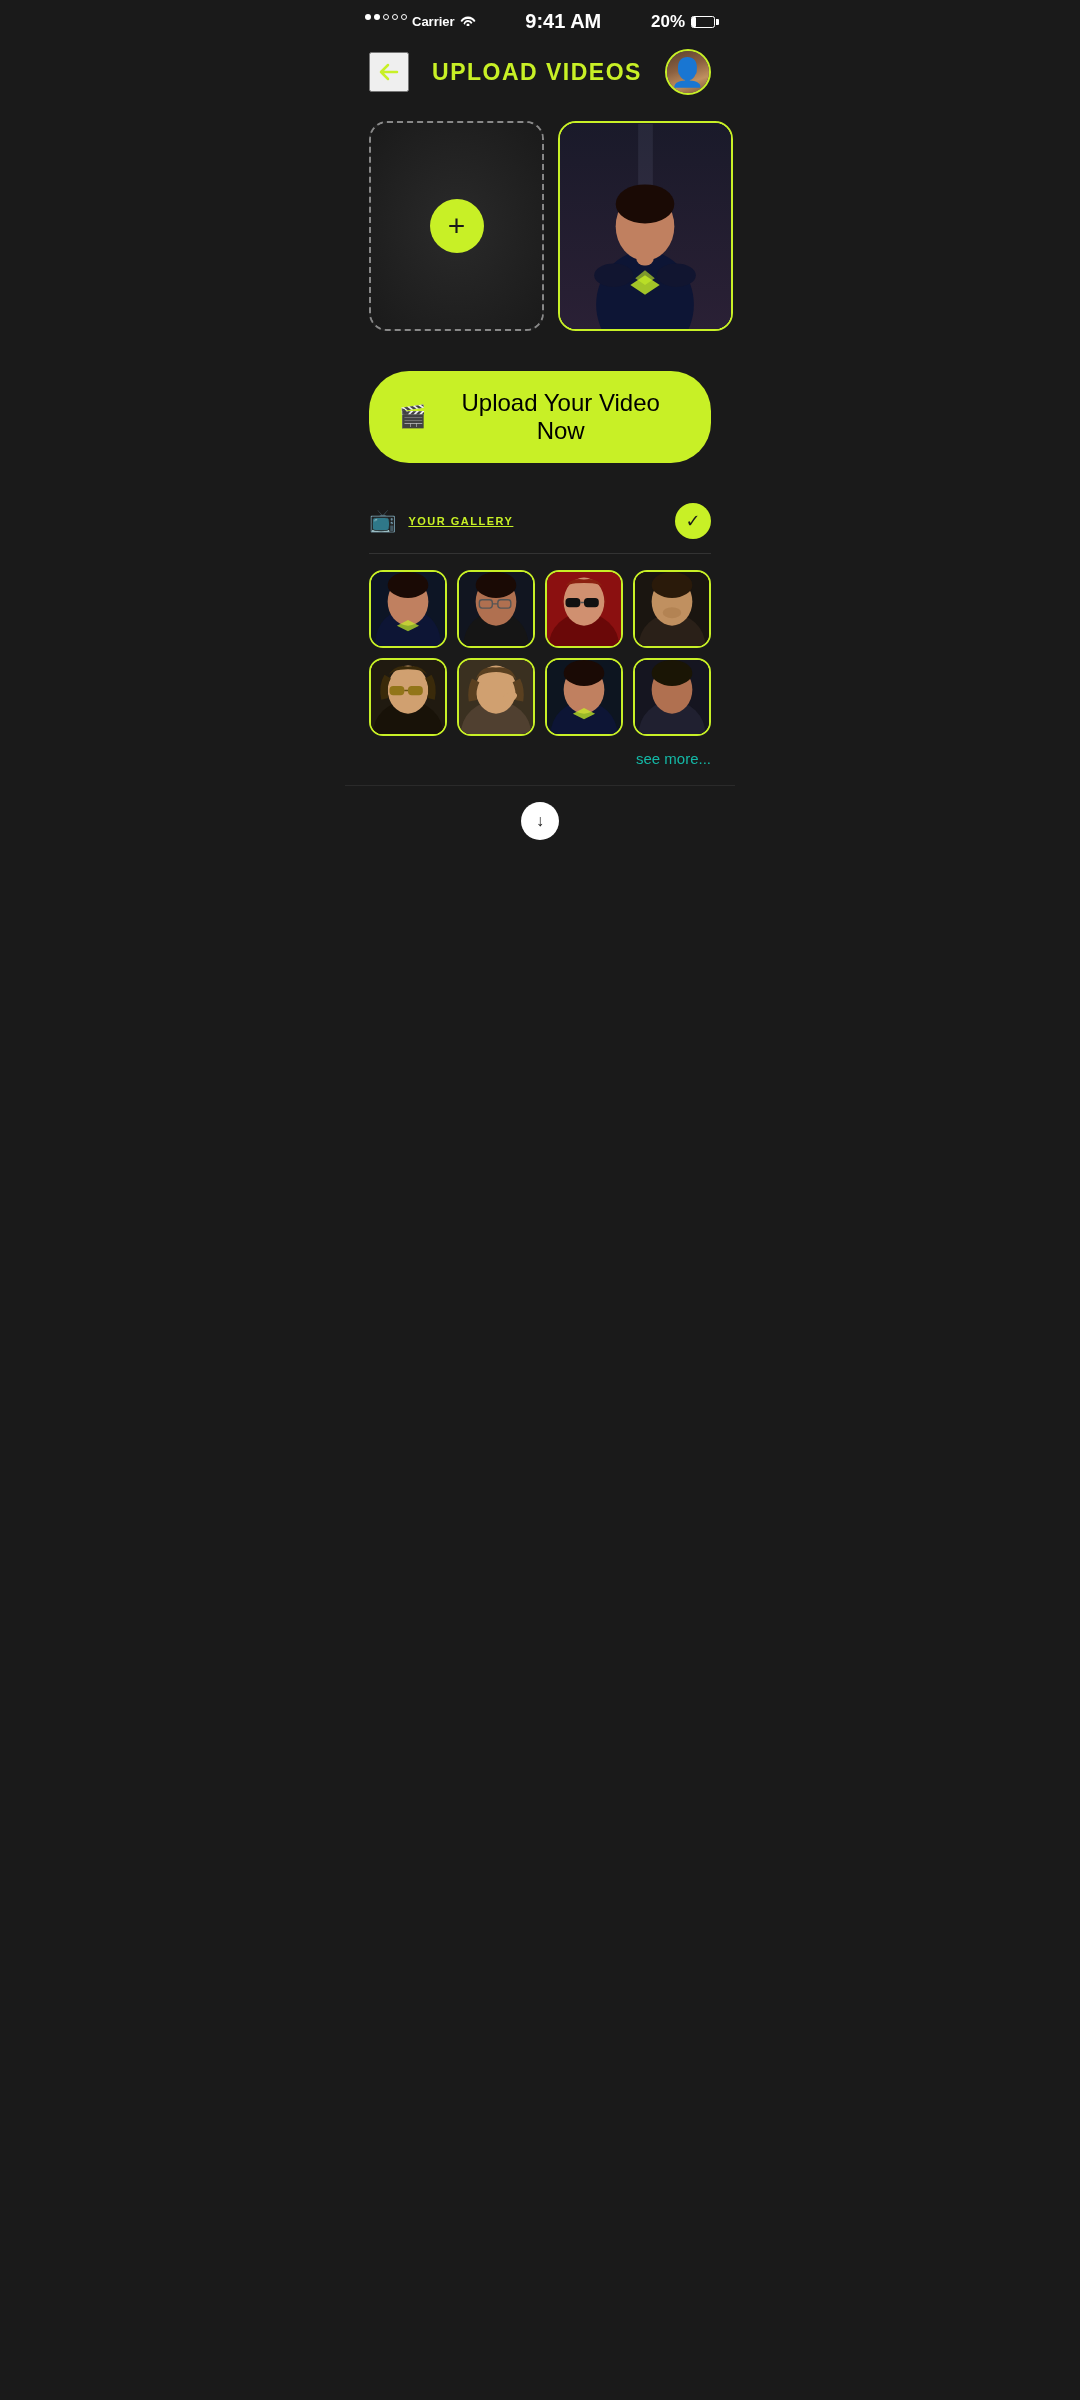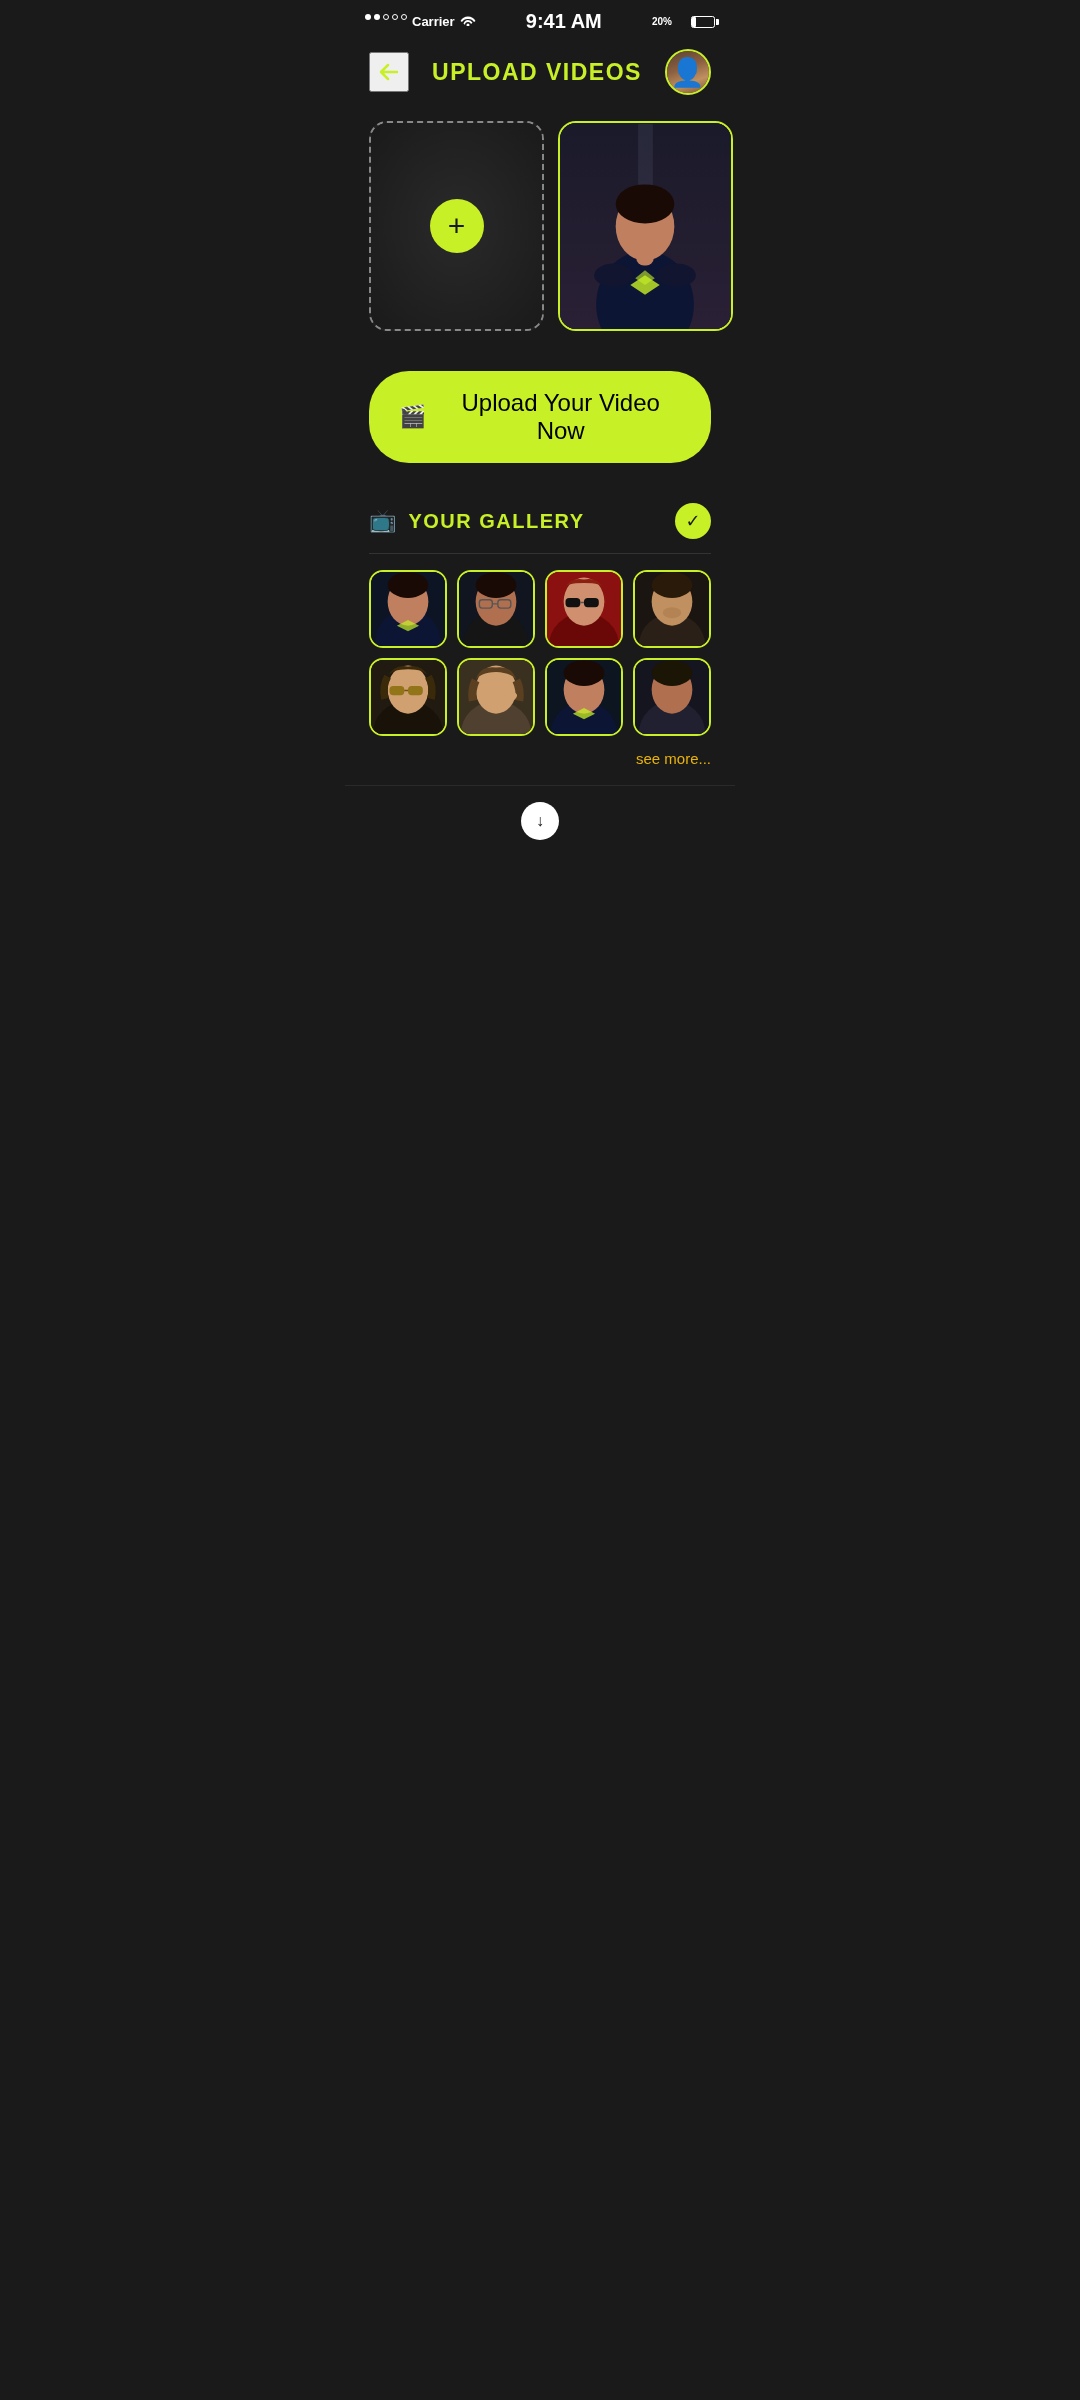--- a/index.html
+++ b/index.html
@@ -24,21 +24,21 @@
       padding: 10px 20px 6px;
       font-size: 13px;
       font-weight: 600;
       color: #fff;
     }
     .status-left { display: flex; align-items: flex-start; gap: 5px; }
     .status-dots { display: flex; gap: 3px; }
     .dot { width: 6px; height: 6px; border-radius: 50%; background: #fff; }
     .dot.empty { background: transparent; border: 1.5px solid #fff; }
     .status-center { font-size: 20px; font-weight: 600; }
-    .status-right { display: flex; align-items: center; gap: 19px; font-size: 10px; }
+    .status-right { display: flex; align-items: center; gap: 6px; font-size: 17px; }
     .battery-icon {
       width: 24px; height: 12px; border: 1.5px solid #fff; border-radius: 2.5px;
       position: relative; display: inline-flex; align-items: center;
     }
     .battery-icon::after {
       content: '';
       position: absolute; right: -5px; top: 50%; transform: translateY(-50%);
       width: 3px; height: 6px; background: #fff; border-radius: 0 1px 1px 0;
     }
     .battery-fill {
@@ -173,24 +173,25 @@
       justify-content: space-between;
       padding-bottom: 14px;
       border-bottom: 1px solid #333;
     }
     .gallery-title-row {
       display: flex; align-items: center; gap: 12px;
     }
     .tv-icon { font-size: 22px; color: #c8f026; }
     .gallery-title {
       color: #c8f026;
-      font-size: 20px;
+      font-size: 11px;
       font-weight: 700;
       letter-spacing: 1.5px;
       text-transform: uppercase;
+      text-decoration: underline;
     }
     .check-badge {
       width: 36px; height: 36px;
       border-radius: 50%;
       background: #c8f026;
       display: flex; align-items: center; justify-content: center;
       font-size: 18px;
       color: #1a1a1a;
     }
 
@@ -219,21 +220,21 @@
     .p7 { background: linear-gradient(160deg, #0d1520 0%, #1a2035 50%, #2a3050 100%); }
     .p8 { background: linear-gradient(160deg, #151520 0%, #202030 50%, #151520 100%); }
 
     
     .see-more-row {
       display: flex;
       justify-content: flex-end;
       padding: 14px 0 10px;
     }
     .see-more-link {
-      color: #eab308;
+      color: #14b8a6;
       font-size: 15px;
       cursor: pointer;
       text-decoration: none;
     }
 
     
     .bottom-bar {
       display: flex;
       justify-content: center;
       align-items: center;

